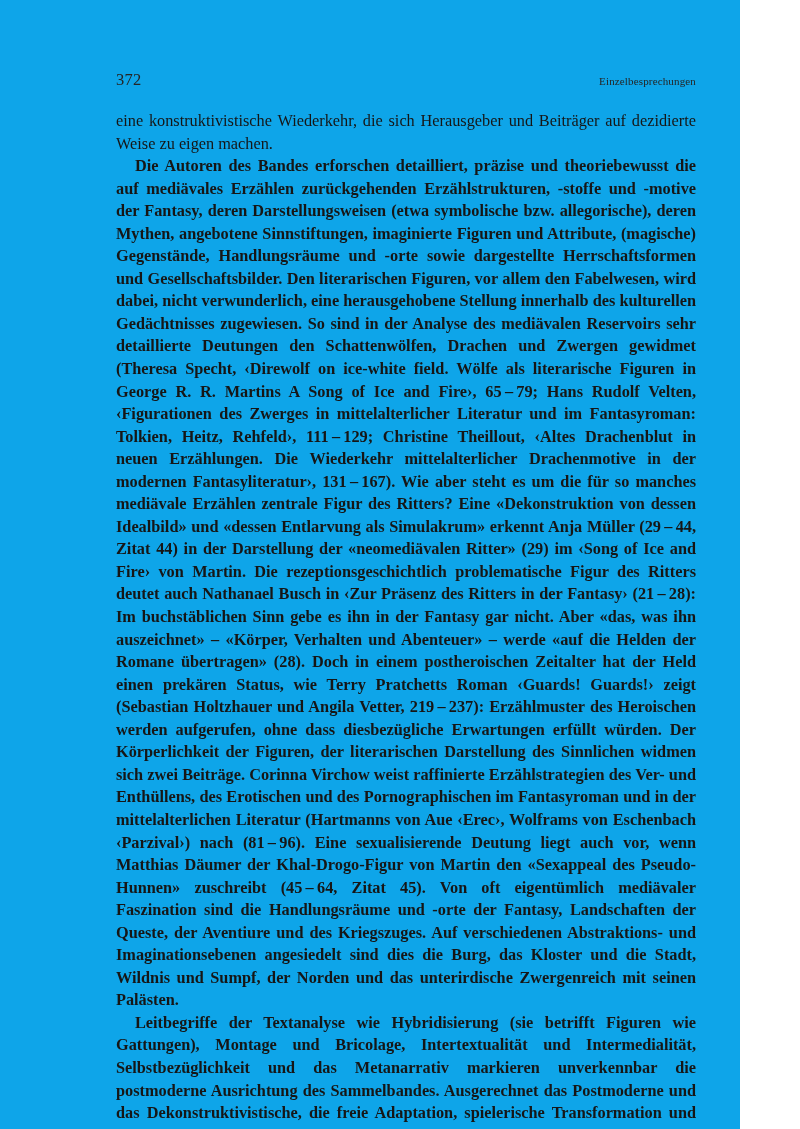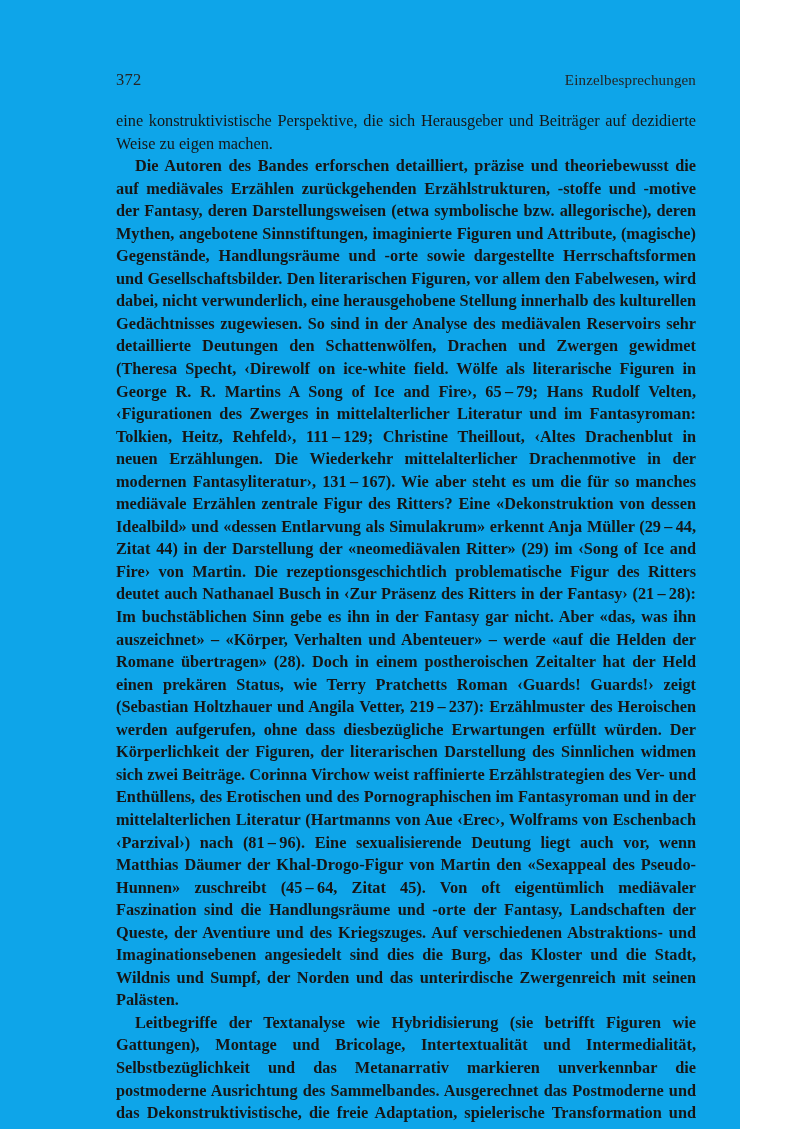--- a/index.html
+++ b/index.html
@@ -37,21 +37,21 @@
     font-size: 15.5px;
     line-height: 1.2;
     color: #252525;
     letter-spacing: 0.1px;
   }
   .folio {
     font-size: 16.5px;
     letter-spacing: 0.3px;
   }
   .head-title {
-    font-size: 15px;
+    font-size: 11px;
     letter-spacing: 0.15px;
   }
 
   
   .textblock {
     position: absolute;
     left: 116px;
     top: 110px;
     width: 580px;
     font-size: 16.3px;
@@ -77,20 +77,20 @@
 <body>
 
 <div class="page">
 
   <div class="running-head">
     <span class="folio">372</span>
     <span class="head-title">Einzelbesprechungen</span>
   </div>
 
   <div class="textblock">
-    <p>eine konstruktivistische Perspektive, die sich Herausgeber und Beiträger auf dezidierte Weise zu eigen machen.</p>
+    <p>eine konstruktivistische Wiederkehr, die sich Herausgeber und Beiträger auf dezidierte Weise zu eigen machen.</p>
     <p>Die Autoren des Bandes erforschen detailliert, präzise und theoriebewusst die auf mediävales Erzählen zurückgehenden Erzählstrukturen, -stoffe und -motive der Fantasy, deren Darstellungsweisen (etwa symbolische bzw. allegorische), deren Mythen, angebotene Sinnstiftungen, imaginierte Figuren und Attribute, (magische) Gegenstände, Handlungsräume und -orte sowie dargestellte Herrschaftsformen und Gesellschaftsbilder. Den literarischen Figuren, vor allem den Fabelwesen, wird dabei, nicht verwunderlich, eine herausgehobene Stellung innerhalb des kulturellen Gedächtnisses zugewiesen. So sind in der Analyse des mediävalen Reservoirs sehr detaillierte Deutungen den Schattenwölfen, Drachen und Zwergen gewidmet (Theresa Specht, ‹Direwolf on ice-white field. Wölfe als literarische Figuren in George R. R. Martins A Song of Ice and Fire›, 65 – 79; Hans Rudolf Velten, ‹Figurationen des Zwerges in mittelalterlicher Literatur und im Fantasyroman: Tolkien, Heitz, Rehfeld›, 111 – 129; Christine Theillout, ‹Altes Drachenblut in neuen Erzählungen. Die Wiederkehr mittelalterlicher Drachenmotive in der modernen Fantasyliteratur›, 131 – 167). Wie aber steht es um die für so manches mediävale Erzählen zentrale Figur des Ritters? Eine «Dekonstruktion von dessen Idealbild» und «dessen Entlarvung als Simulakrum» erkennt Anja Müller (29 – 44, Zitat 44) in der Darstellung der «neomediävalen Ritter» (29) im ‹Song of Ice and Fire› von Martin. Die rezeptionsgeschichtlich problematische Figur des Ritters deutet auch Nathanael Busch in ‹Zur Präsenz des Ritters in der Fantasy› (21 – 28): Im buchstäblichen Sinn gebe es ihn in der Fantasy gar nicht. Aber «das, was ihn auszeichnet» – «Körper, Verhalten und Abenteuer» – werde «auf die Helden der Romane übertragen» (28). Doch in einem postheroischen Zeitalter hat der Held einen prekären Status, wie Terry Pratchetts Roman ‹Guards! Guards!› zeigt (Sebastian Holtzhauer und Angila Vetter, 219 – 237): Erzählmuster des Heroischen werden aufgerufen, ohne dass diesbezügliche Erwartungen erfüllt würden. Der Körperlichkeit der Figuren, der literarischen Darstellung des Sinnlichen widmen sich zwei Beiträge. Corinna Virchow weist raffinierte Erzählstrategien des Ver- und Enthüllens, des Erotischen und des Pornographischen im Fantasyroman und in der mittelalterlichen Literatur (Hartmanns von Aue ‹Erec›, Wolframs von Eschenbach ‹Parzival›) nach (81 – 96). Eine sexualisierende Deutung liegt auch vor, wenn Matthias Däumer der Khal-Drogo-Figur von Martin den «Sexappeal des Pseudo-Hunnen» zuschreibt (45 – 64, Zitat 45). Von oft eigentümlich mediävaler Faszination sind die Handlungsräume und -orte der Fantasy, Landschaften der Queste, der Aventiure und des Kriegszuges. Auf verschiedenen Abstraktions- und Imaginationsebenen angesiedelt sind dies die Burg, das Kloster und die Stadt, Wildnis und Sumpf, der Norden und das unterirdische Zwergenreich mit seinen Palästen.</p>
     <p>
       <span>Leitbegriffe der Textanalyse wie Hybridisierung (sie betrifft Figuren wie Gattungen), Montage und Bricolage, Intertextualität und Intermedialität, Selbstbezüglichkeit und das Metanarrativ markieren unverkennbar die postmoderne Ausrichtung des Sammelbandes. Ausgerechnet das Postmoderne und das Dekonstruktivistische, die freie Adaptation, spielerische Transformation und die Bricolage bewahren die </span><span class="it">memoria</span><span> des Alten, verlebendigen kulturelles Erbe, «sorgen dafür, dass das Mittel-</span>
     </p>
   </div>
 
 </div>
 
 </body></html>

